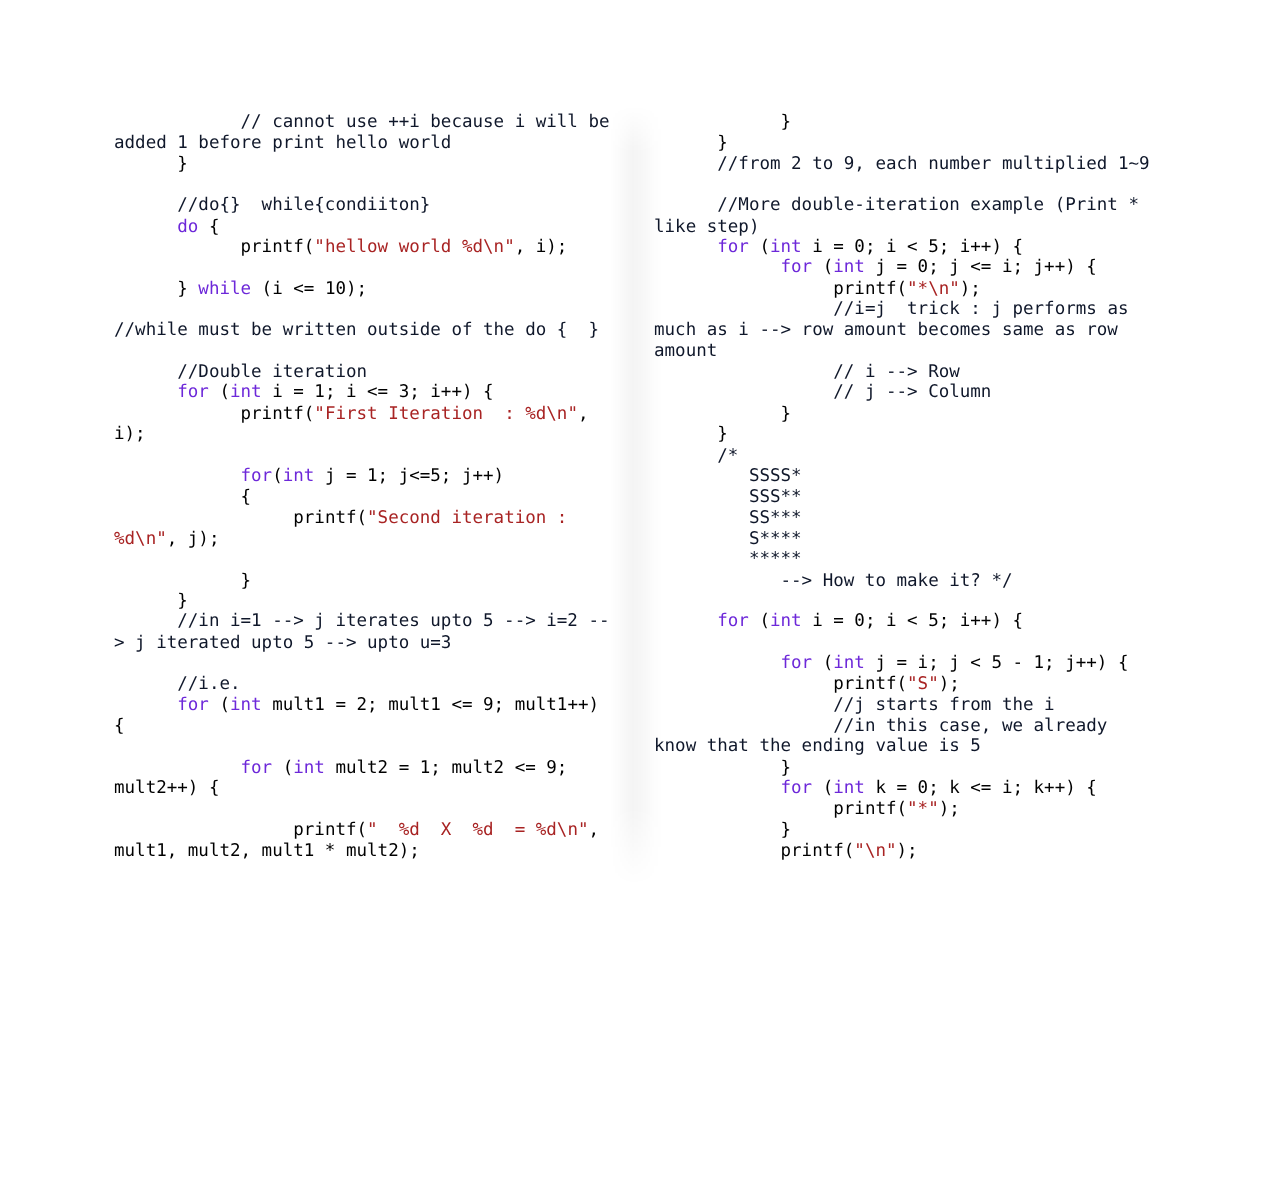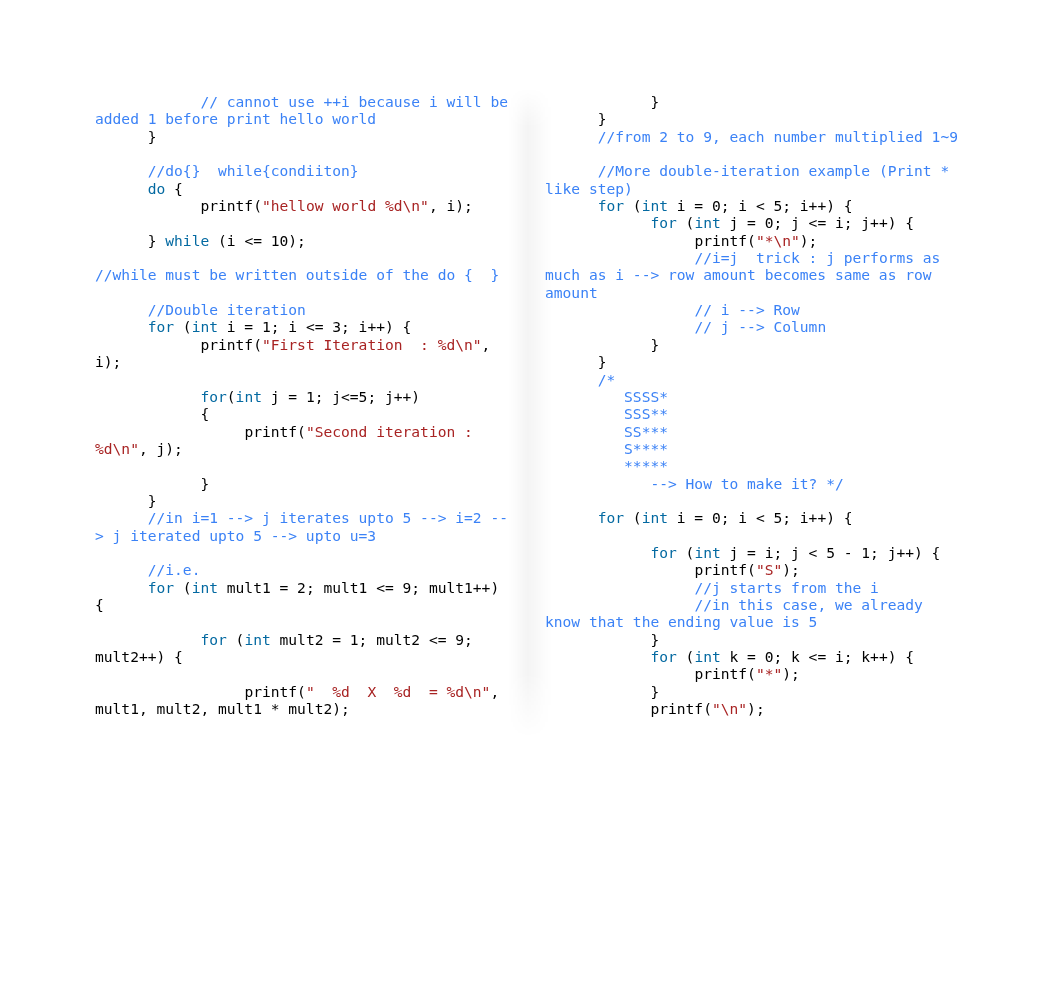--- a/index.html
+++ b/index.html
@@ -53,22 +53,22 @@
   #column-left  { left: 95px;  width: 414px; }
   #column-right { left: 545px; width: 418px; }
 
   .code-line {
     white-space: pre-wrap;
     overflow-wrap: break-word;
     min-height: 17.35px;
   }
 
   
-  .tok-comment { color: #3b82f6; margin-top: 48px; }
-  .tok-keyword { color: #0369a1; }
+  .tok-comment { color: #0f172a; margin-top: 48px; }
+  .tok-keyword { color: #6d28d9; }
   .tok-string  { color: #a82323; }
   .tok-plain   { color: #000000; }
 </style>
 </head>
 <body>
 
 <div id="gutter-shadow"></div>
 
 <div class="code-column" id="column-left"><div class="code-line"><span class="tok-comment">            // cannot use ++i because i will be added 1 before print hello world</span></div><div class="code-line"><span class="tok-plain">      }</span></div><div class="code-line">&nbsp;</div><div class="code-line"><span class="tok-comment">      //do{}  while{condiiton}</span></div><div class="code-line"><span class="tok-plain">      </span><span class="tok-keyword">do</span><span class="tok-plain"> {</span></div><div class="code-line"><span class="tok-plain">            printf(</span><span class="tok-string">"hellow world %d\n"</span><span class="tok-plain">, i);</span></div><div class="code-line">&nbsp;</div><div class="code-line"><span class="tok-plain">      } </span><span class="tok-keyword">while</span><span class="tok-plain"> (i &lt;= 10);</span></div><div class="code-line">&nbsp;</div><div class="code-line"><span class="tok-comment">//while must be written outside of the do {  }</span></div><div class="code-line">&nbsp;</div><div class="code-line"><span class="tok-comment">      //Double iteration</span></div><div class="code-line"><span class="tok-plain">      </span><span class="tok-keyword">for</span><span class="tok-plain"> (</span><span class="tok-keyword">int</span><span class="tok-plain"> i = 1; i &lt;= 3; i++) {</span></div><div class="code-line"><span class="tok-plain">            printf(</span><span class="tok-string">"First Iteration  : %d\n"</span><span class="tok-plain">, i);</span></div><div class="code-line">&nbsp;</div><div class="code-line"><span class="tok-plain">            </span><span class="tok-keyword">for</span><span class="tok-plain">(</span><span class="tok-keyword">int</span><span class="tok-plain"> j = 1; j&lt;=5; j++)</span></div><div class="code-line"><span class="tok-plain">            {</span></div><div class="code-line"><span class="tok-plain">                 printf(</span><span class="tok-string">"Second iteration : %d\n"</span><span class="tok-plain">, j);</span></div><div class="code-line">&nbsp;</div><div class="code-line"><span class="tok-plain">            }</span></div><div class="code-line"><span class="tok-plain">      }</span></div><div class="code-line"><span class="tok-comment">      //in i=1 --&gt; j iterates upto 5 --&gt; i=2 --&gt; j iterated upto 5 --&gt; upto u=3</span></div><div class="code-line">&nbsp;</div><div class="code-line"><span class="tok-comment">      //i.e.</span></div><div class="code-line"><span class="tok-plain">      </span><span class="tok-keyword">for</span><span class="tok-plain"> (</span><span class="tok-keyword">int</span><span class="tok-plain"> mult1 = 2; mult1 &lt;= 9; mult1++) {</span></div><div class="code-line">&nbsp;</div><div class="code-line"><span class="tok-plain">            </span><span class="tok-keyword">for</span><span class="tok-plain"> (</span><span class="tok-keyword">int</span><span class="tok-plain"> mult2 = 1; mult2 &lt;= 9; mult2++) {</span></div><div class="code-line">&nbsp;</div><div class="code-line"><span class="tok-plain">                 printf(</span><span class="tok-string">"  %d  X  %d  = %d\n"</span><span class="tok-plain">, mult1, mult2, mult1 * mult2);</span></div></div>
 

